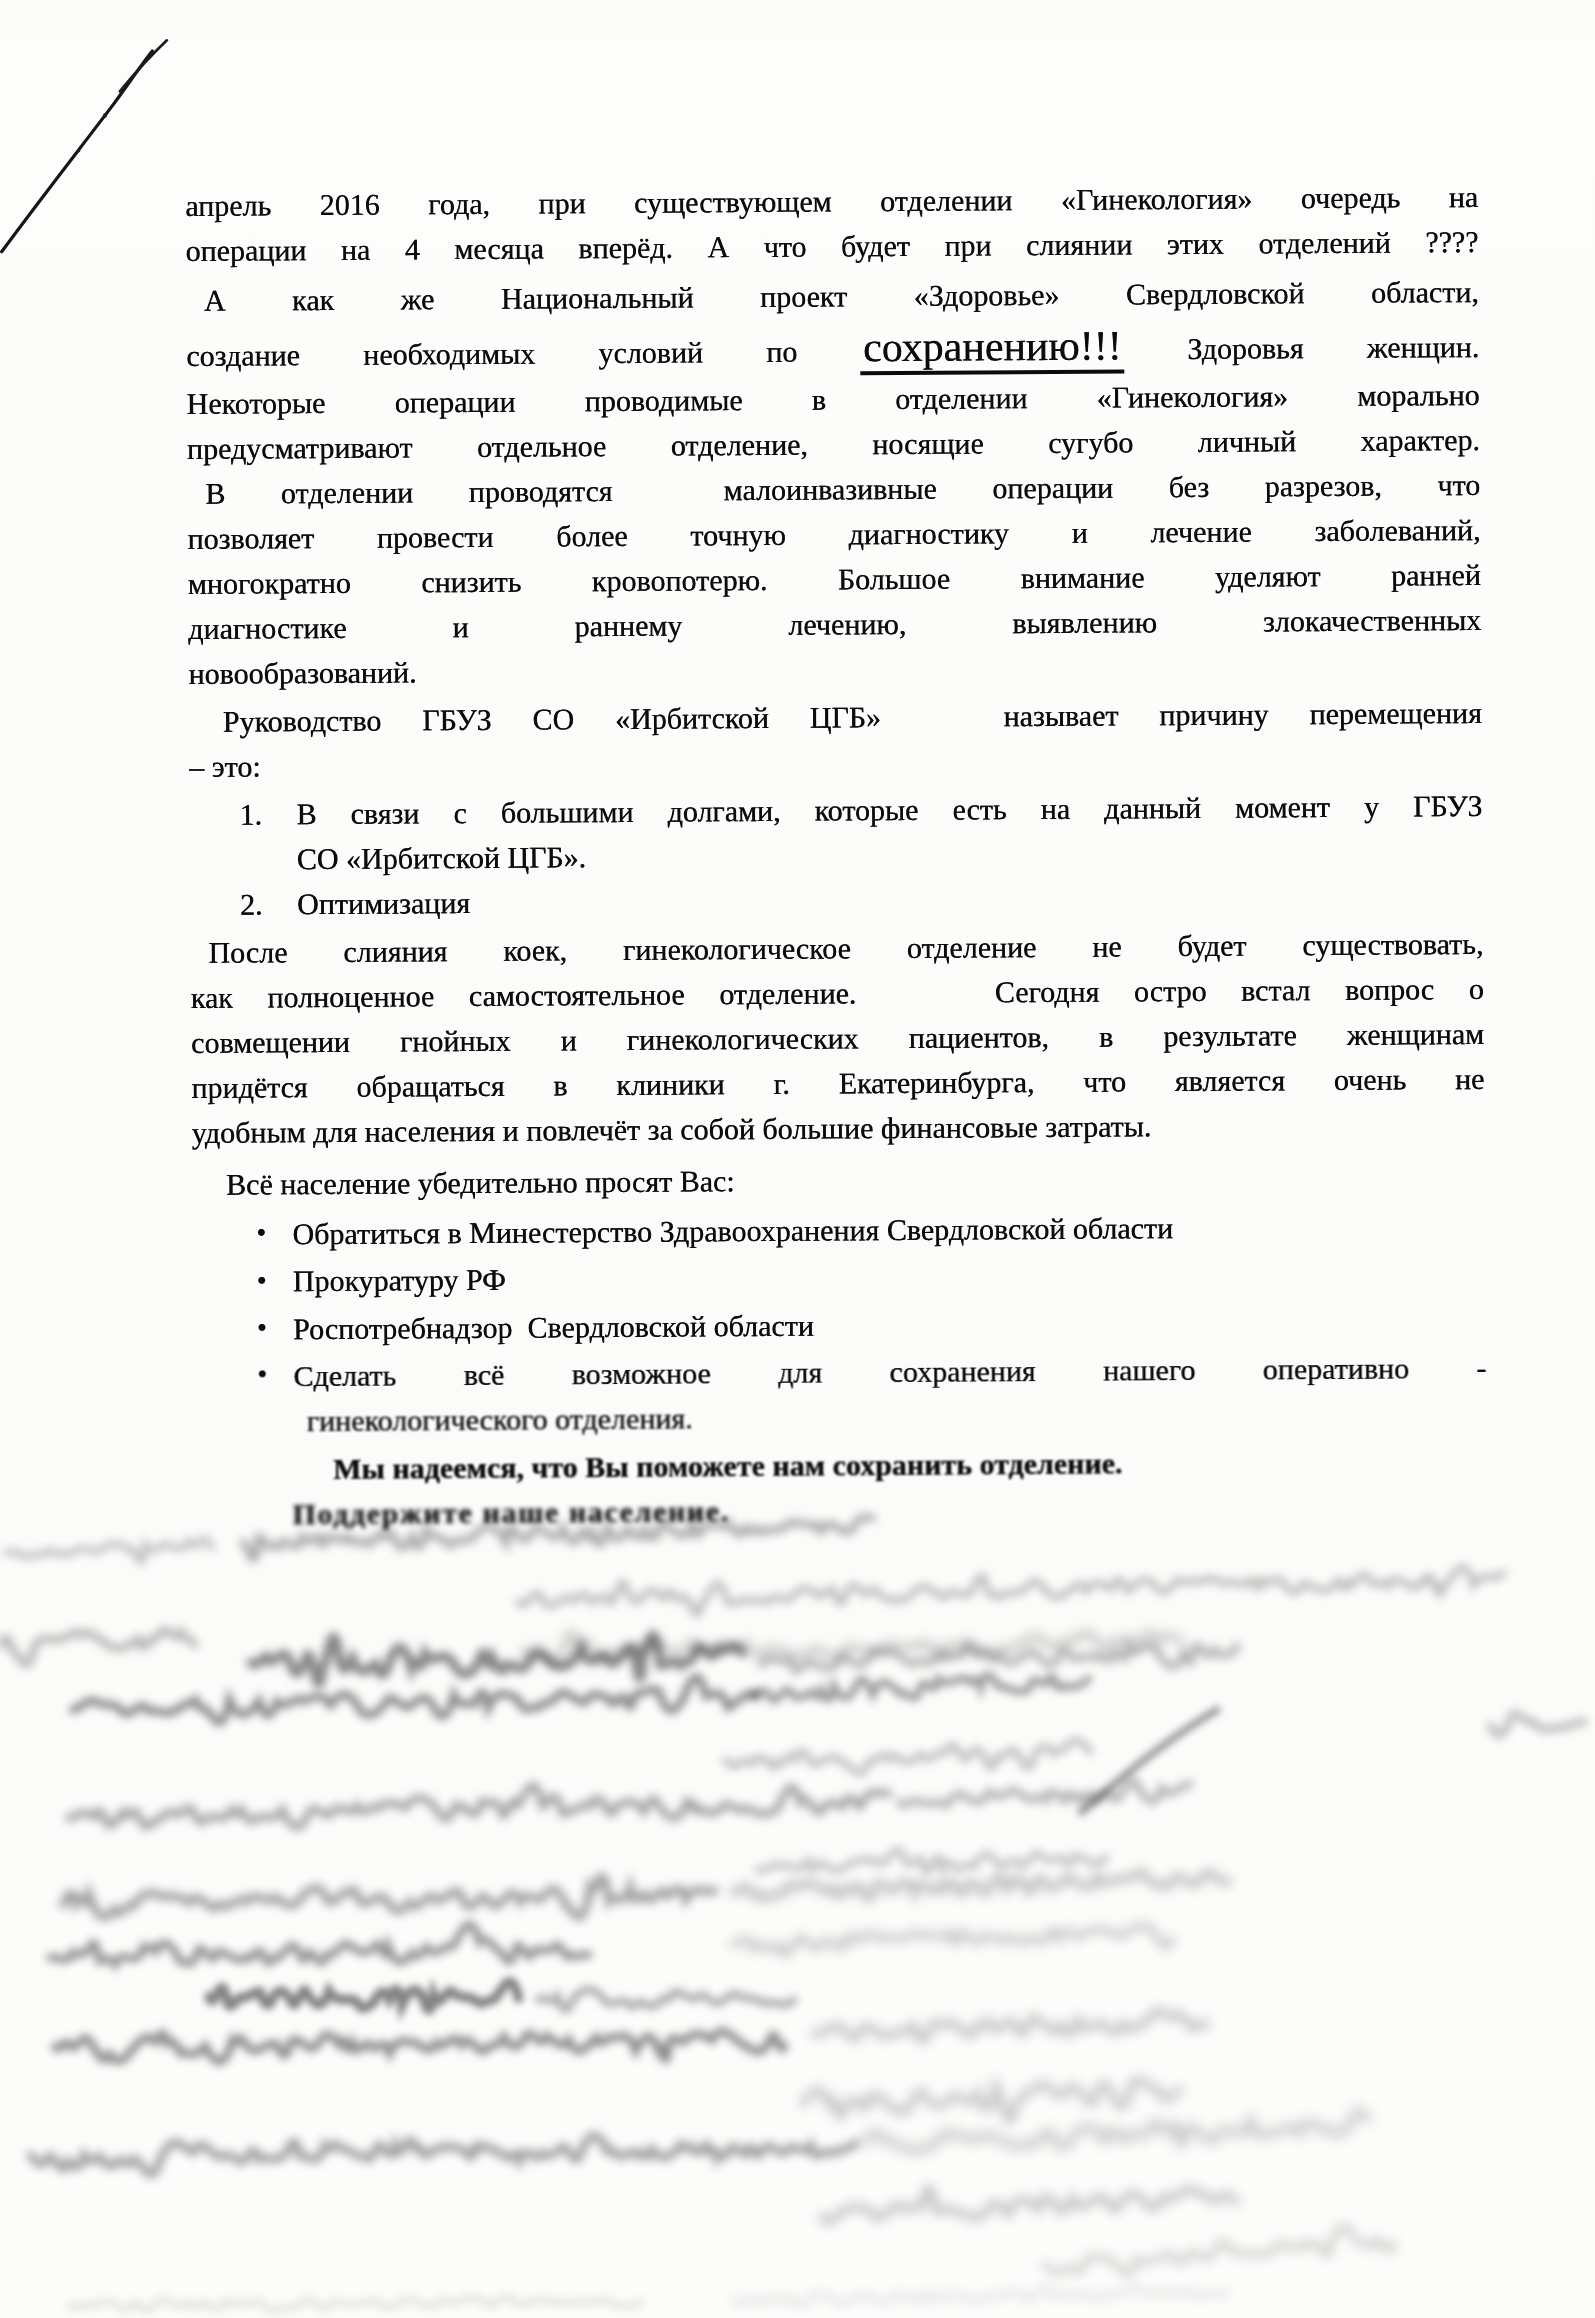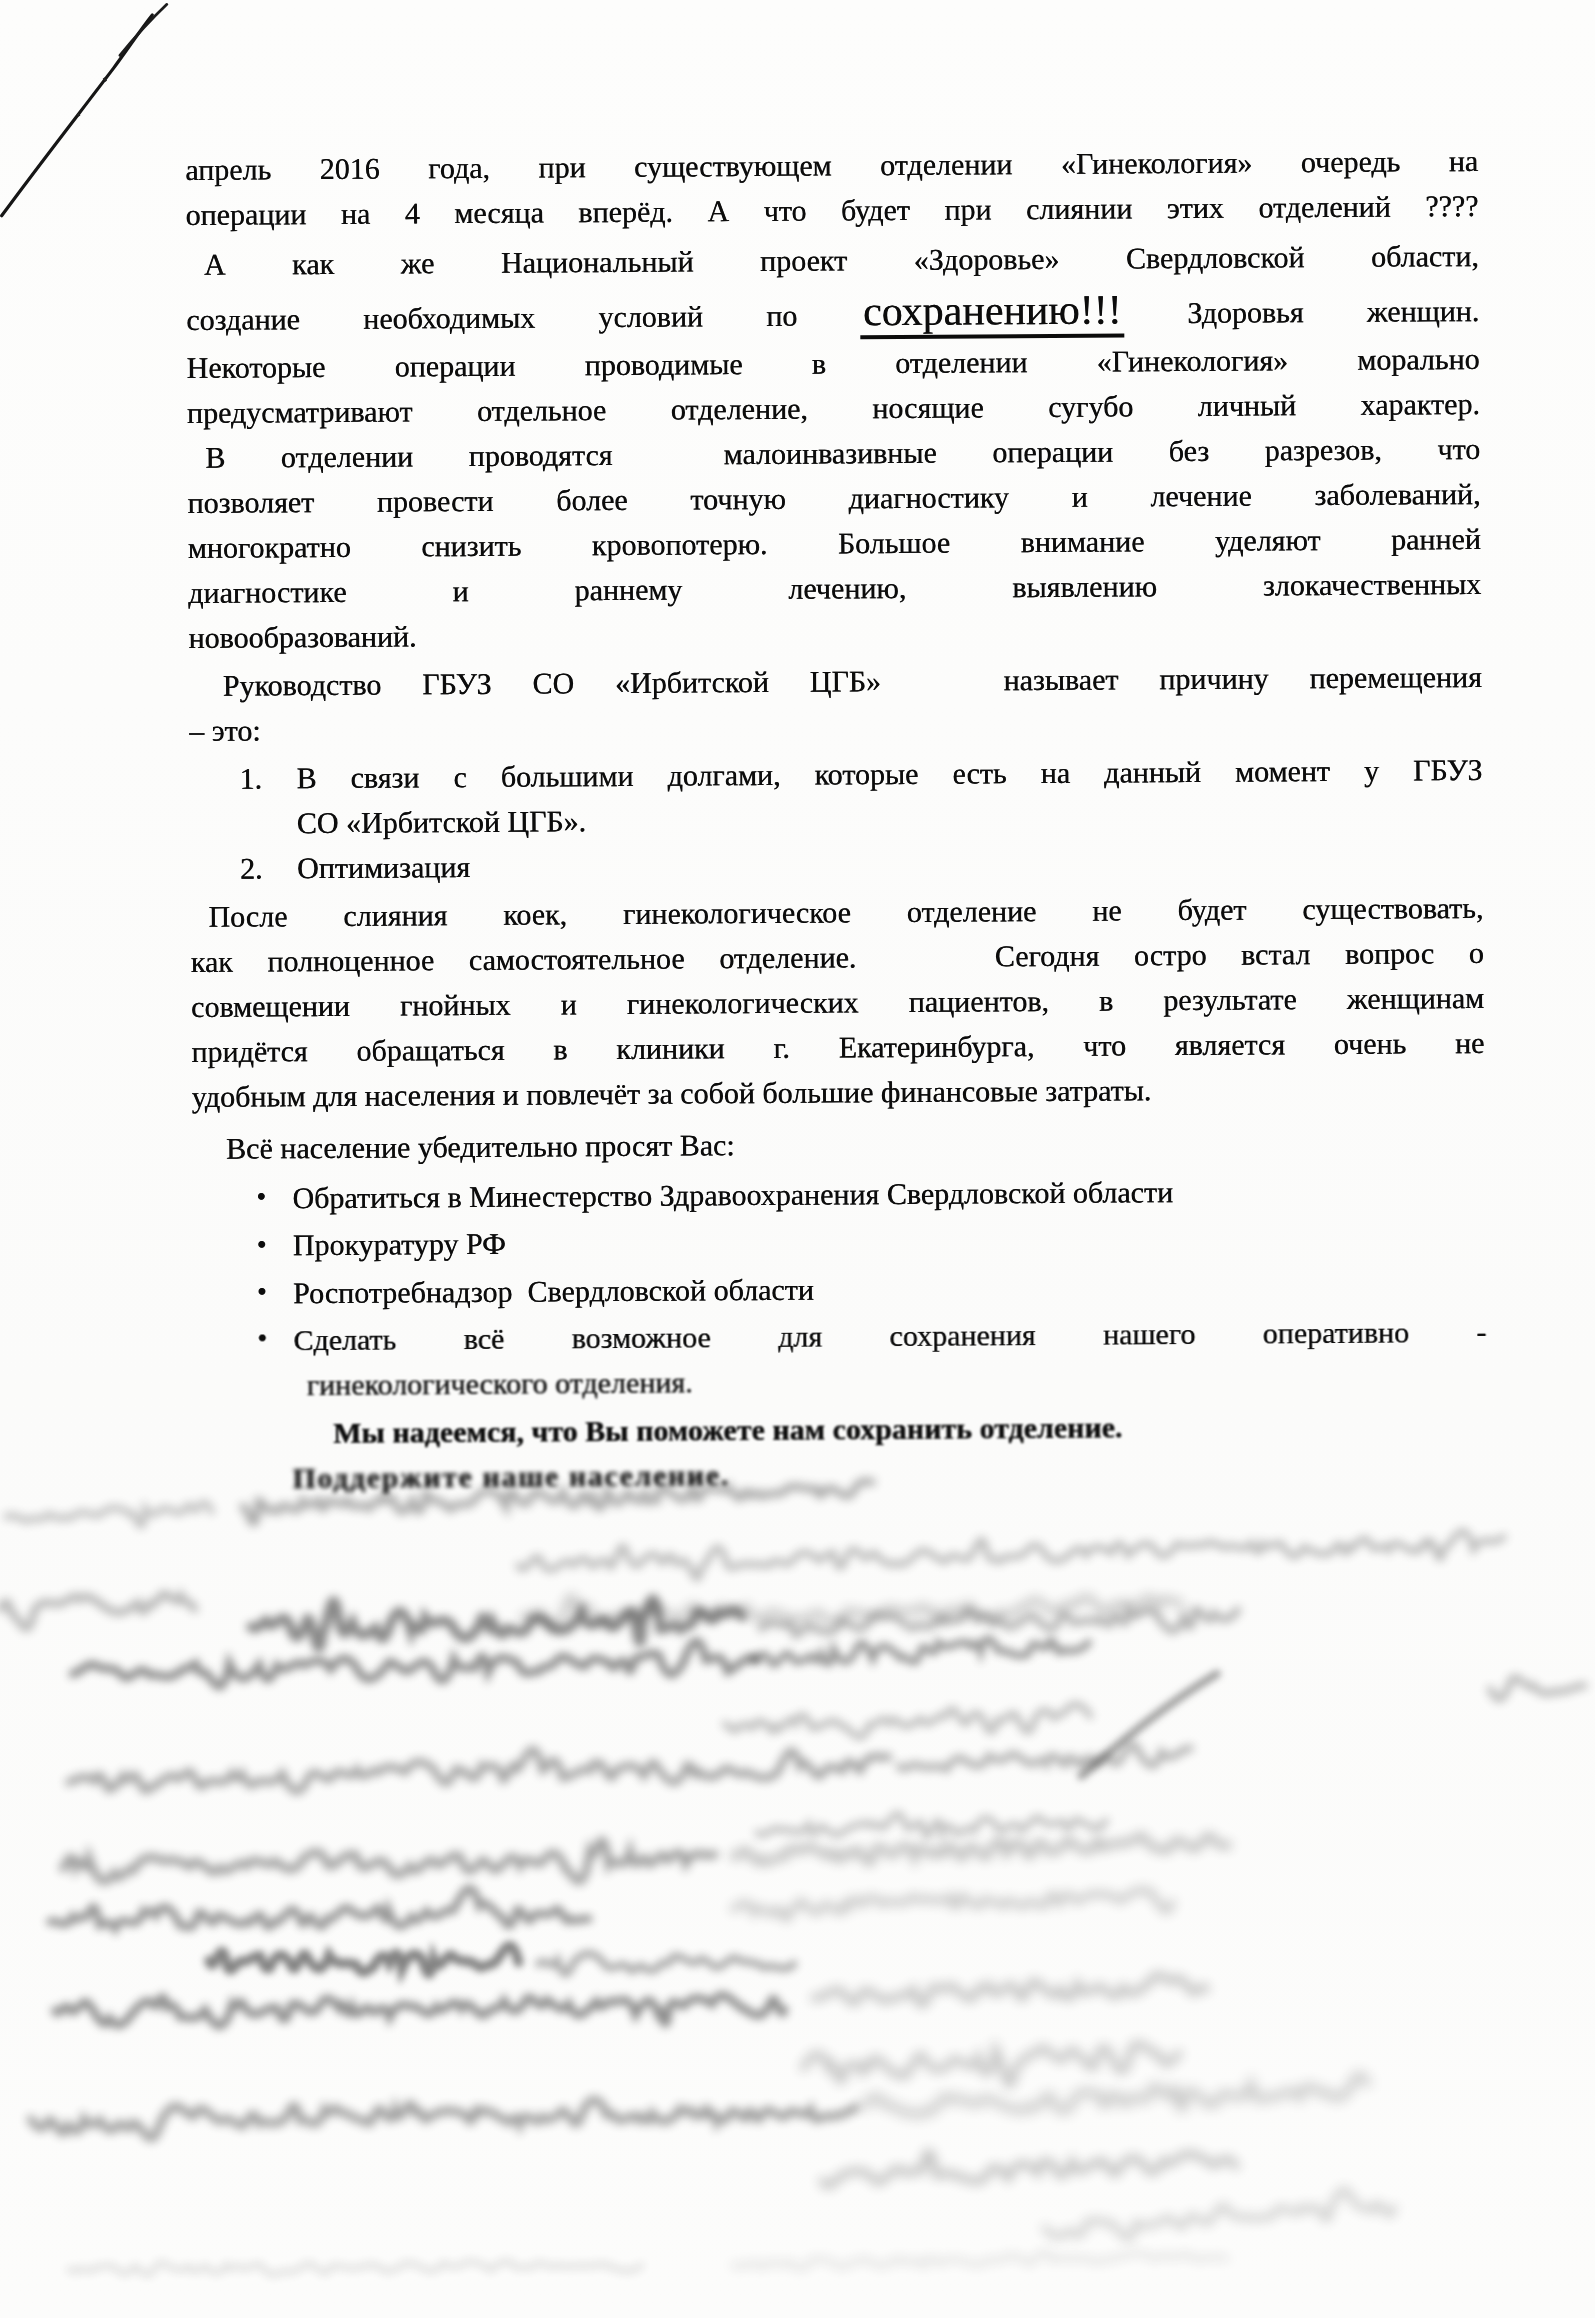--- a/index.html
+++ b/index.html
@@ -5,20 +5,21 @@
   html,body{margin:0;padding:0;}
   body{
     width:1595px;height:2319px;
     background:#fcfcfb;
     overflow:hidden;
     font-family:"Liberation Serif","DejaVu Serif",serif;
   }
   .page{
     position:absolute;inset:0;
     background:linear-gradient(180deg,#fdfdfc 0%,#fbfbfa 60%,#fcfcfb 100%);
+    margin-top:36px;
   }
   
   .typed{
     position:absolute;
     left:185px;top:147px;width:1293px;
     transform:rotate(-0.4deg);
     transform-origin:0 0;
     color:#0c0c0c;
     font-size:30px;
     line-height:45px;

